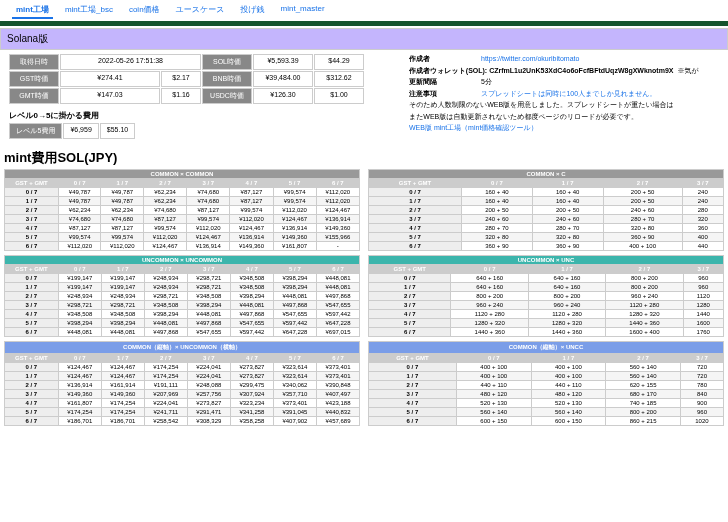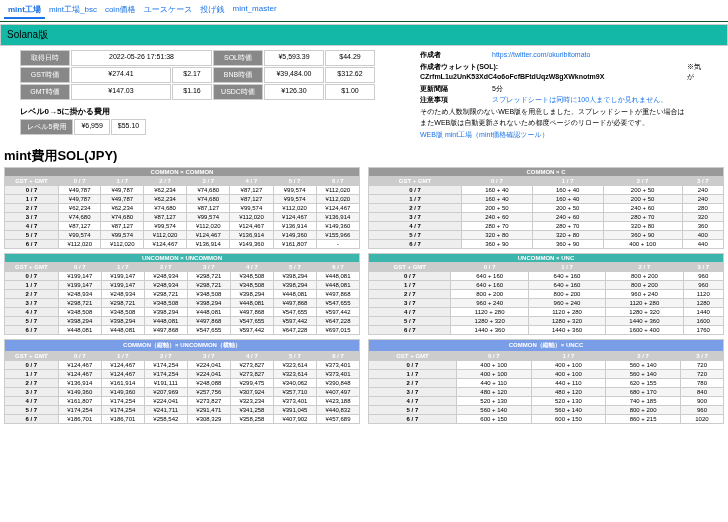--- a/index.html
+++ b/index.html
@@ -1,21 +1,21 @@
 <!DOCTYPE html>
 <html><head>
 <meta charset="utf-8">
 <style>
 *{box-sizing:border-box;margin:0;padding:0}
 body{font-family:Arial,sans-serif;font-size:7px;background:#fff;width:728px;height:522px;overflow:hidden}
-.tabs{display:flex;border-bottom:1px solid #14532d;padding:2px 4px;gap:0}
+.tabs{display:flex;border-bottom:5px solid #14532d;padding:2px 12px;gap:8px}
 .tab{color:#1a73e8;padding:2px 4px;cursor:pointer;font-size:8px}
 .tab.active{border-bottom:2px solid #1a73e8;font-weight:bold}
-.hdr{background:#14b8a6;padding:3px 6px;font-size:10px;border:1px solid #ccc;margin:2px 0}
-.main{display:flex;gap:20px;padding:2px 20px}
+.hdr{background:#c4b5fd;padding:3px 6px;font-size:10px;border:1px solid #ccc;margin:2px 0}
+.main{display:flex;gap:20px;padding:2px 9px}
 .left{flex:0 0 380px}
 .right{flex:1;overflow:hidden}
 .info{display:grid;grid-template-columns:50px 100px 40px 50px 60px 50px;gap:1px;margin-bottom:6px}
 .info>div{border:1px solid #ccc;padding:2px 3px;text-align:center;font-size:7px}
 .info .lbl{background:#888;color:#fff}
 .meta{font-size:7px;line-height:1.5}
 .meta-row{display:flex;gap:4px;margin-bottom:1px}
 .meta-lbl{font-weight:bold;min-width:68px}
 .meta a{color:#1a73e8}
 .lvl{margin:4px 0}

